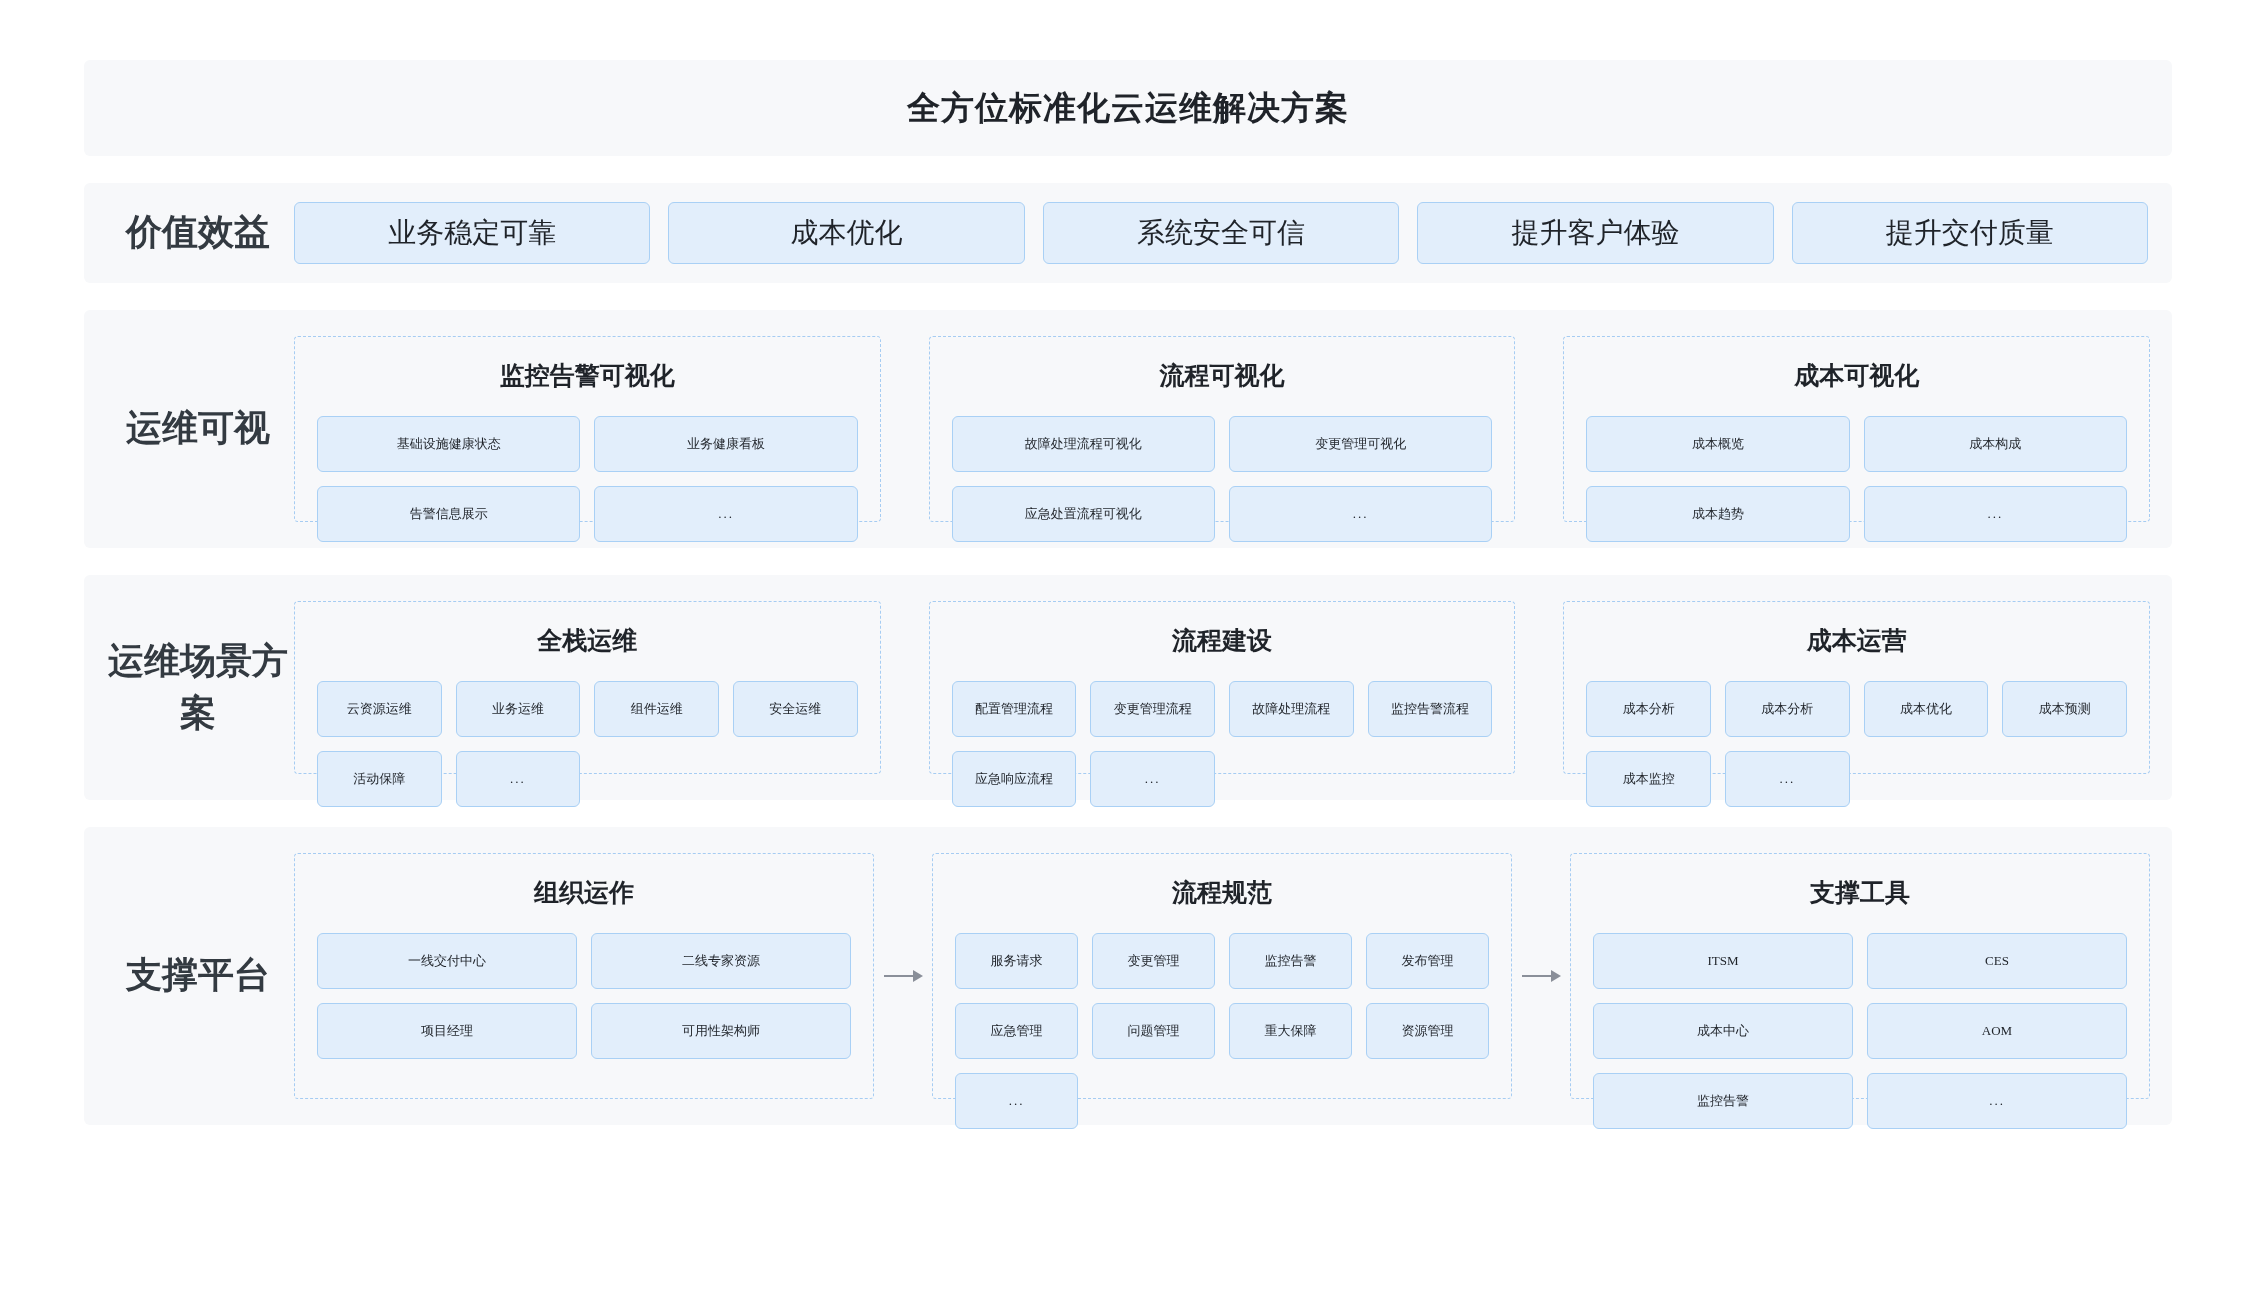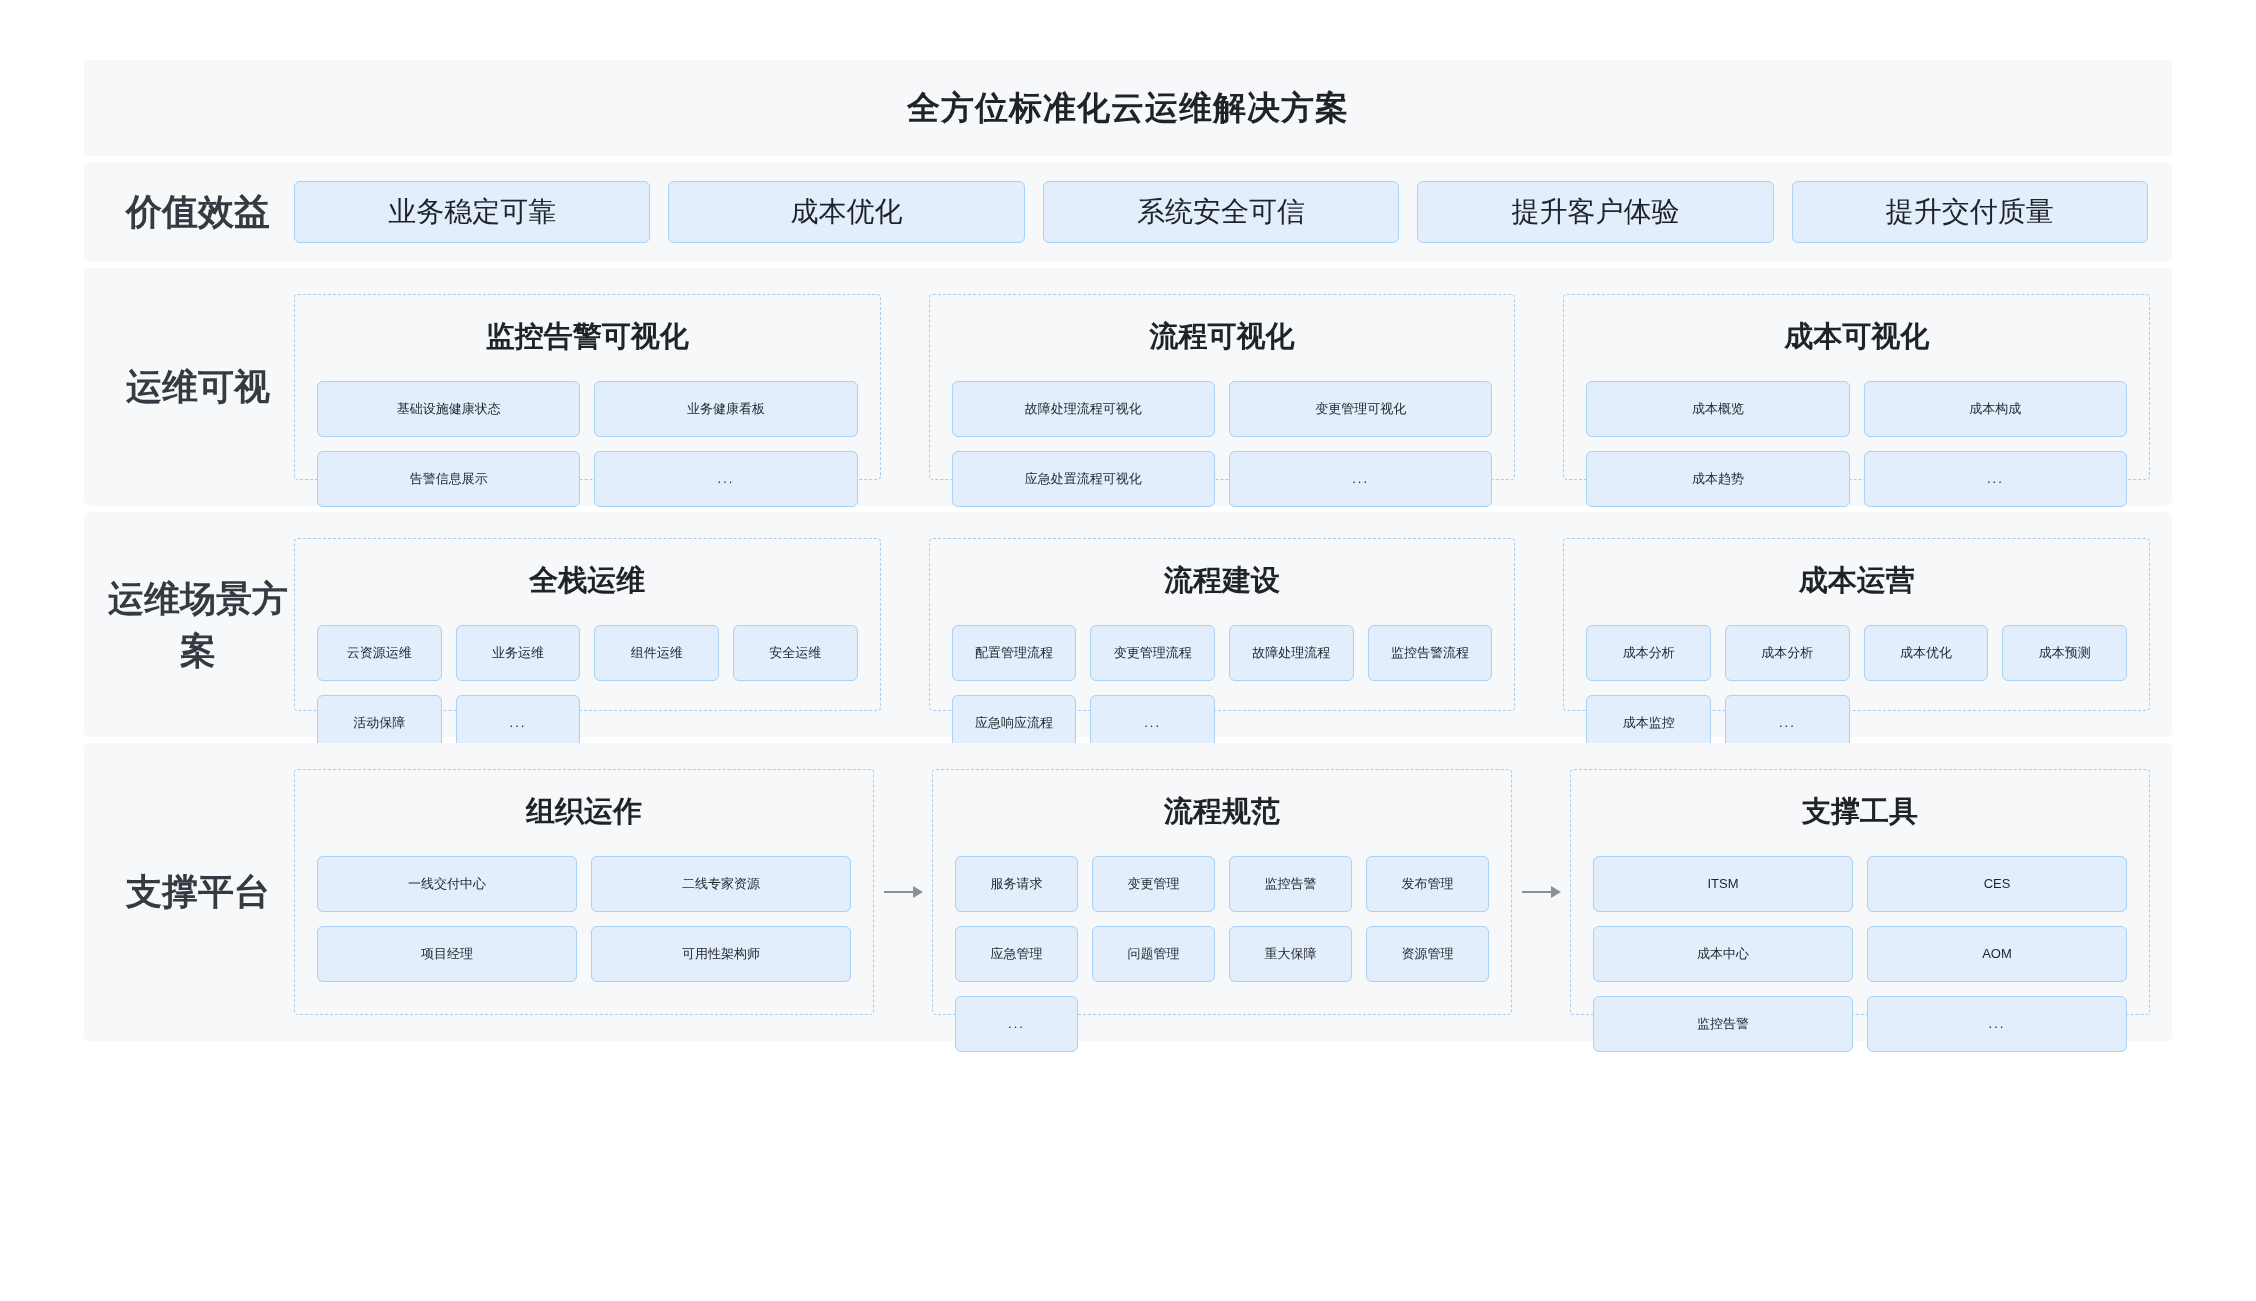--- a/index.html
+++ b/index.html
@@ -15,21 +15,22 @@
     overflow: hidden;
   }
 
   .page {
     width: 2256px;
     height: 1301px;
     box-sizing: border-box;
     padding: 60px 84px 60px 84px;
     display: flex;
     flex-direction: column;
-    gap: 6px;
+    gap: 27px;
+    font-family: Liberation Serif, serif;
   }
 
   
   .band {
     background: #f7f8fa;
     border-radius: 6px;
     display: flex;
     align-items: center;
     box-sizing: border-box;
   }
@@ -107,21 +108,21 @@
     flex: 1 1 0;
     border: 1.6px dashed #a6ccf2;
     border-radius: 4px;
     padding: 22px 22px 26px 22px;
     box-sizing: border-box;
     display: flex;
     flex-direction: column;
   }
   .panel-title {
     text-align: center;
-    font-size: 29px;
+    font-size: 25px;
     font-weight: bold;
     color: #1f2329;
     margin-bottom: 24px;
   }
   .panel-grid {
     display: grid;
     gap: 14px;
   }
   .panel-grid.cols-2 { grid-template-columns: repeat(2, 1fr); }
   .panel-grid.cols-3 { grid-template-columns: repeat(4, 1fr); }

